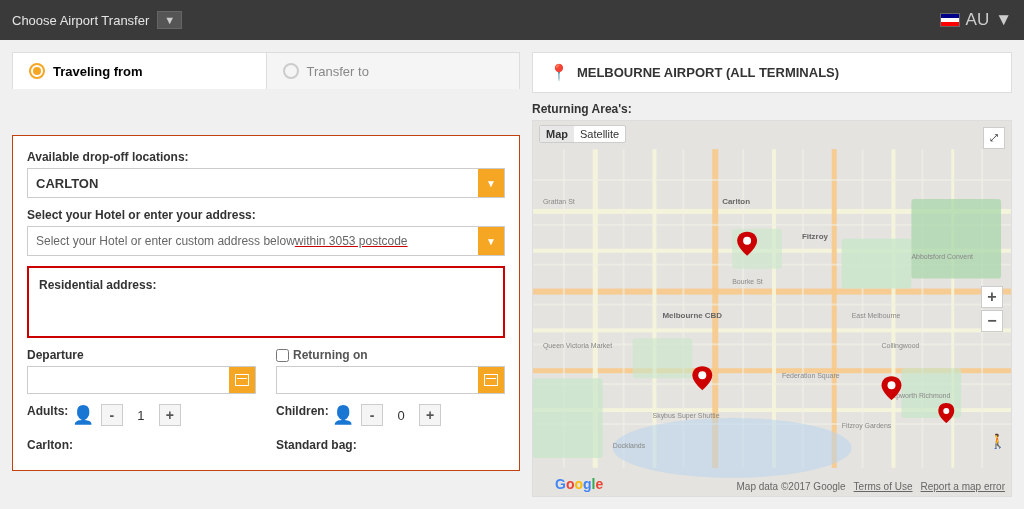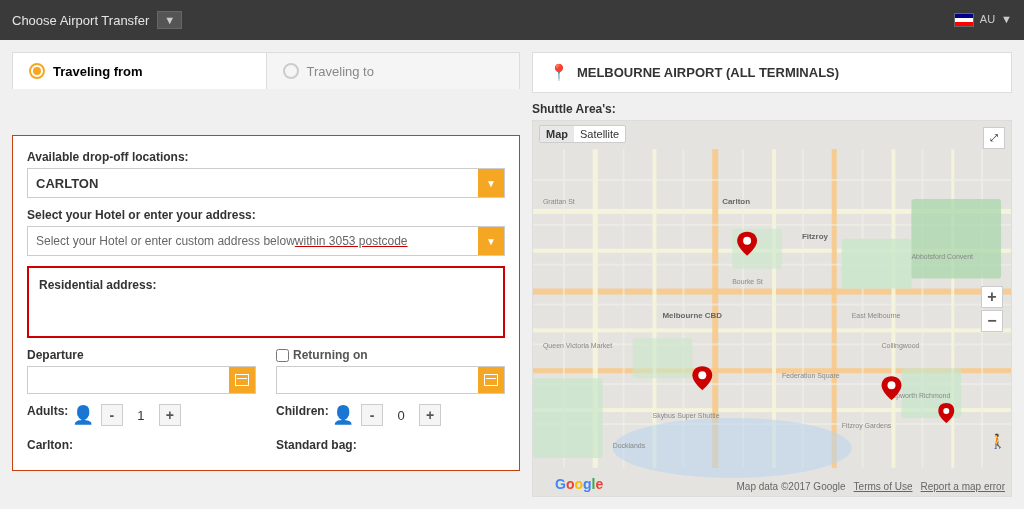--- a/index.html
+++ b/index.html
@@ -22,23 +22,24 @@
     .topbar-dropdown-arrow {
       background: #555;
       border: 1px solid #666;
       color: #ccc;
       padding: 2px 6px;
       font-size: 11px;
       cursor: pointer;
     }
     .topbar-right {
       display: flex;
+      align-items: center;
       gap: 6px;
       color: #ccc;
-      font-size: 11px;
+      font-size: 17px;
     }
     .flag-icon {
       width: 20px;
       height: 14px;
       background: linear-gradient(180deg, #00008B 33%, #fff 33%, #fff 66%, #FF0000 66%);
       border: 1px solid #666;
       display: inline-block;
       position: relative;
       overflow: hidden;
     }
@@ -420,21 +421,21 @@
 
   <div class="left-panel">
 
     <div class="tabs">
       <div class="tab active">
         <div class="radio-circle active-radio"></div>
         <span>Traveling from</span>
       </div>
       <div class="tab inactive">
         <div class="radio-circle"></div>
-        <span>Traveling to</span>
+        <span>Transfer to</span>
       </div>
     </div>
 
     <div class="form-area">
 
       <div>
         <label class="form-label">Available drop-off locations:</label>
         <div class="input-with-arrow">
           <div class="input-text" style="display:flex;align-items:center;padding:0 8px;font-size:13px;font-weight:bold;color:#333;">CARLTON</div>
           <div class="dropdown-btn"></div>
@@ -515,21 +516,21 @@
   </div>
 
   <div class="right-panel">
 
     <div class="destination-header">
       <span class="pin-icon">📍</span>
       <span class="destination-title">MELBOURNE AIRPORT (ALL TERMINALS)</span>
     </div>
 
     <div style="margin-bottom:4px;">
-      <span class="serviced-areas-label">Shuttle Area's:</span>
+      <span class="serviced-areas-label">Returning Area's:</span>
     </div>
 
     <div class="map-container" style="height:320px; position:relative;">
 
       <svg width="100%" height="100%" viewBox="0 0 480 320" xmlns="http://www.w3.org/2000/svg" style="position:absolute;top:0;left:0;">
 
         <rect width="480" height="320" fill="#e5e3df"></rect>
 
         <rect x="0" y="60" width="480" height="5" fill="#f5f5dc" opacity="0.9"></rect>
         <rect x="0" y="100" width="480" height="4" fill="#f5f5dc" opacity="0.9"></rect>

